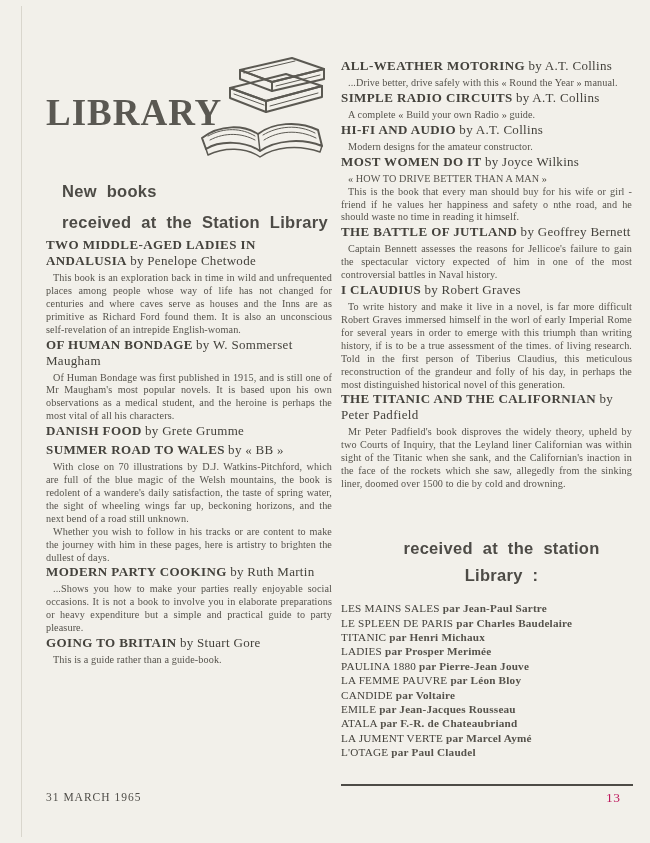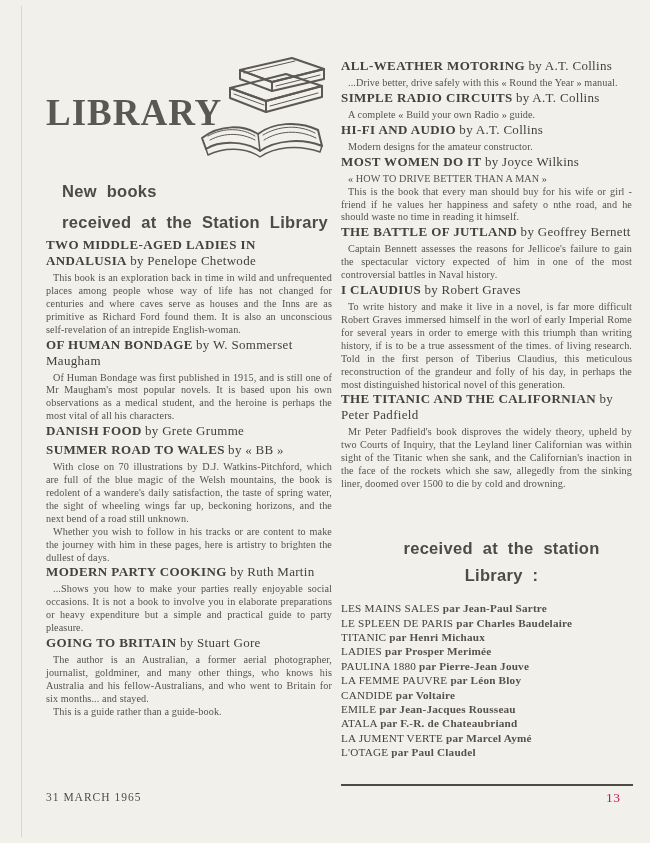--- a/index.html
+++ b/index.html
@@ -154,21 +154,20 @@
   <section class="entry">
     <h3 class="entry-head"><span class="bt">MODERN PARTY COOKING</span> <span class="by">by Ruth Martin</span></h3>
     <div class="entry-body">
             <p>...Shows you how to make your parties really enjoyable social occasions. It is not a book to involve you in elaborate preparations or heavy expenditure but a simple and practical guide to party pleasure.</p>
           </div>
   </section>
 
   <section class="entry">
     <h3 class="entry-head"><span class="bt">GOING TO BRITAIN</span> <span class="by">by Stuart Gore</span></h3>
     <div class="entry-body">
-            <p>The author is an Australian, a former aerial photographer, journalist, goldminer, and many other things, who knows his Australia and his fellow-Australians, and who went to Britain for six months... and stayed.</p>
             <p>This is a guide rather than a guide-book.</p>
           </div>
   </section>
 
 </div>
   </div>
 
   <div class="col-right">
     <div id="right-entries">
   <section class="entry">

